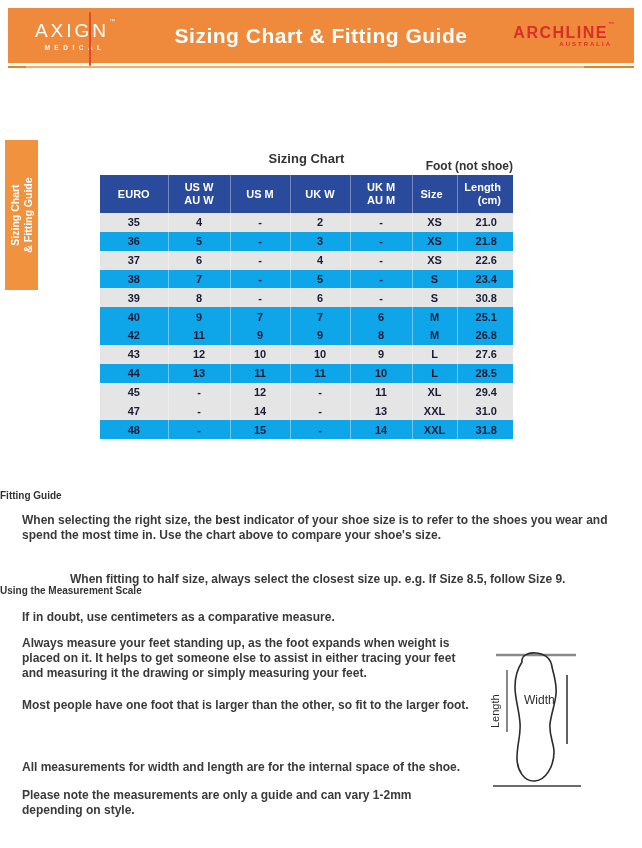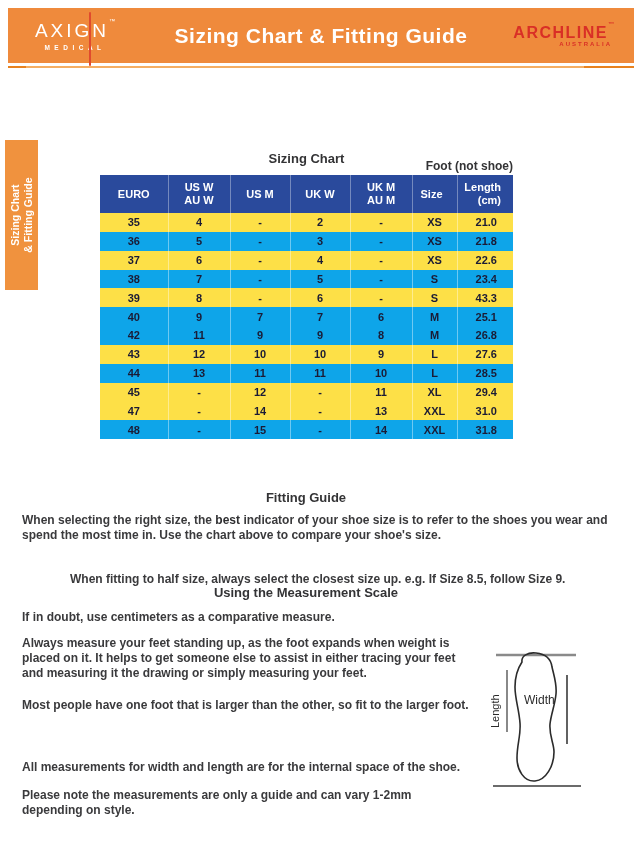--- a/index.html
+++ b/index.html
@@ -65,26 +65,26 @@
     border-right:1px solid rgba(255,255,255,0.35);
   }
   table.sizing thead th:last-child { text-align:right; padding-right:12px; border-right:none; }
   table.sizing thead th:nth-child(6) { text-align:left; padding-left:8px; }
   table.sizing tbody td {
     height:18.85px; font-size:11px; font-weight:bold; color:#1b1b35;
     text-align:center; vertical-align:middle;
     border-right:1px solid rgba(255,255,255,0.4);
   }
   table.sizing tbody td:last-child { text-align:right; padding-right:16px; border-right:none; }
-  tr.row-steel td { background:#fde047; }
+  tr.row-steel td { background:#e5e5e5; }
   tr.row-peri  td { background:#0ea5e9; }
   
   .section-heading {
-    position:absolute; left:0; width:612px; text-align:center;
-    font-size:13px; font-weight:bold; color:#333335;
+    position:absolute; left:0; width:612px; text-align:left;
+    font-size:10px; font-weight:bold; color:#333335;
   }
   .para { position:absolute; left:22px; font-size:12px; line-height:15px; color:#3a3a3c;font-weight:bold; }
   .para b { color:#2f2f31; }
   
   .foot-diagram { position:absolute; left:486px; top:642px; width:156px; height:158px; }
   .foot-diagram svg { width:100%; height:100%; }
 </style>
 </head>
 <body>
 
@@ -190,21 +190,21 @@
         <td>S</td>
         <td>23.4</td>
       </tr>
       <tr class="row-steel">
         <td>39</td>
         <td>8</td>
         <td>-</td>
         <td>6</td>
         <td>-</td>
         <td>S</td>
-        <td>43.3</td>
+        <td>30.8</td>
       </tr>
       <tr class="row-peri">
         <td>40</td>
         <td>9</td>
         <td>7</td>
         <td>7</td>
         <td>6</td>
         <td>M</td>
         <td>25.1</td>
       </tr>

